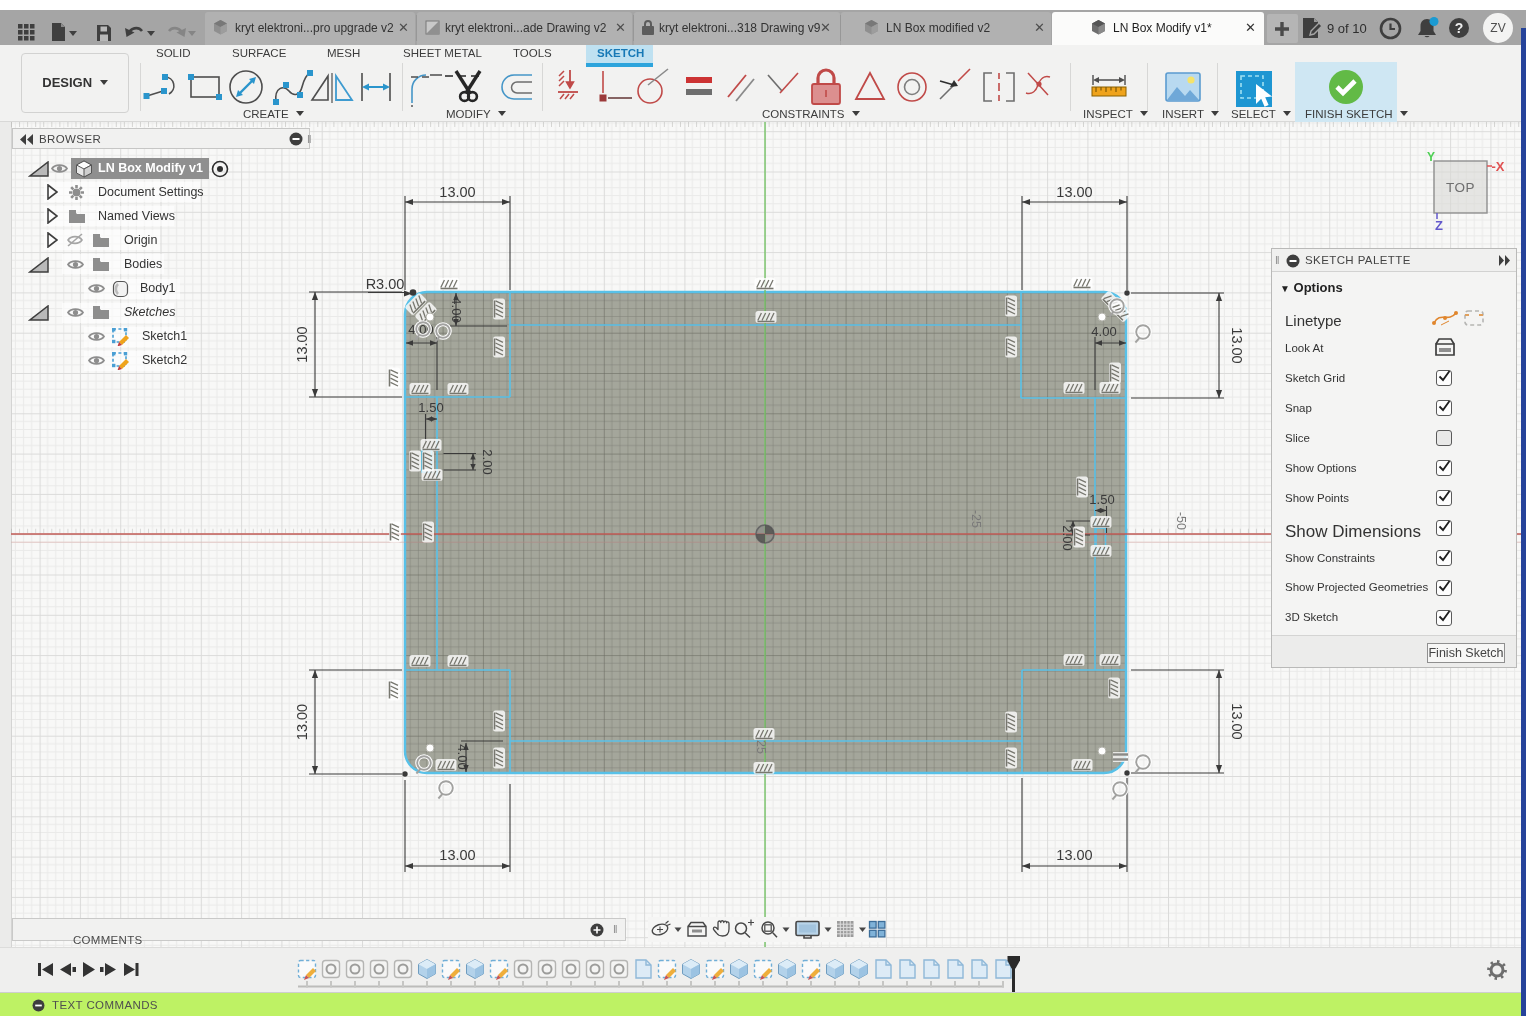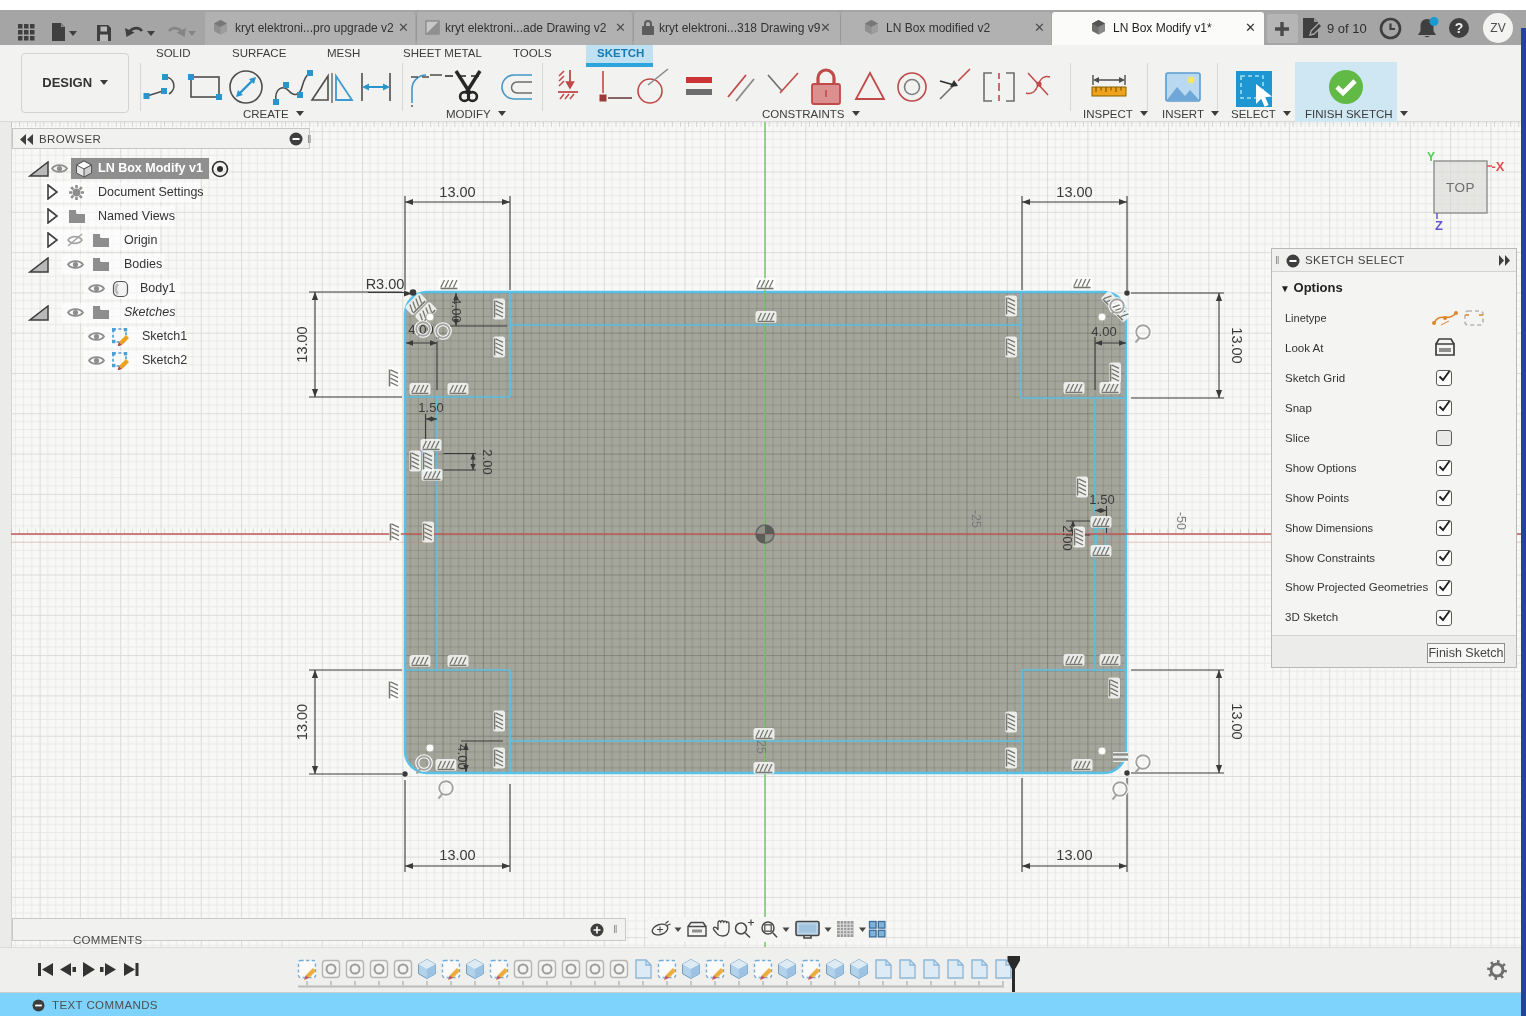--- a/index.html
+++ b/index.html
@@ -21,21 +21,21 @@
   .wslabel { position:absolute; top:2px; font-size:11.5px; color:#3c3c3c; }
   .grplabel { position:absolute; top:63px; font-size:11.5px; color:#3c3c3c; white-space:nowrap; }
   .caret { display:inline-block; width:0; height:0; border-left:4px solid transparent;
     border-right:4px solid transparent; border-top:5px solid #3c3c3c; margin-left:4px; vertical-align:2px;}
   .rdiv { position:absolute; top:18px; width:1px; height:48px; background:#d7d7d6; }
   
   #canvas { left:0; top:122px; width:1526px; height:871px; }
   
   #timeline { left:0; top:947px; width:1526px; height:45px; background:#efefee;
     border-top:1px solid #dcdcdb;}
-  #textcmd { left:0; top:992px; width:1526px; height:24px; background:#7dd3fc;
+  #textcmd { left:0; top:992px; width:1526px; height:24px; background:#bef264;
     border-top:1px solid #cecece; }
   #blueedge { left:1521px; top:28px; width:5px; height:988px; background:#26439a; }
   .ck { position:absolute; width:16px; height:16px; border:1.6px solid #5a5a5a;
     border-radius:3px; background:#fdfdfd; }
 </style>
 </head>
 <body>
 <div id="page">
   <div id="topwhite" class="abs"></div>
   <div id="titlebar" class="abs">
@@ -646,27 +646,27 @@
     <div class="abs" style="left:142px;top:203px;">Sketch2</div>
   </div>
 
   <div class="abs" style="left:1271px;top:248px;width:246px;height:420px;background:#f4f4f3;border:1px solid #b9b9b8;">
     <div class="abs" style="left:0;top:0;width:244px;height:23px;background:#f0f0ef;border-bottom:1px solid #d2d2d1;">
       <div class="abs" style="left:3px;top:5px;font-size:11px;color:#888;">‖</div>
       <svg class="abs" style="left:14px;top:5px" width="14" height="14" viewBox="0 0 14 14">
           <circle cx="7" cy="7" r="6.5" fill="#3e3e3e"></circle>
           <rect x="3.5" y="6" width="7" height="2" fill="#fff"></rect>
         </svg>
-      <div class="abs" style="left:33px;top:5px;font-size:11.5px;color:#444;letter-spacing:0.4px;">SKETCH SELECT</div>
+      <div class="abs" style="left:33px;top:5px;font-size:11.5px;color:#444;letter-spacing:0.4px;">SKETCH PALETTE</div>
       <svg class="abs" style="left:226px;top:6px" width="13" height="11" viewBox="0 0 13 11">
           <path d="M1 0 L6 5.5 L1 11 Z M7 0 L12 5.5 L7 11 Z" fill="#3e3e3e"></path>
         </svg>
     </div>
     <div class="abs" style="left:8px;top:31px;font-size:13px;font-weight:bold;color:#222;"><span style="font-size:10px;">▼</span> Options</div>
-    <div class="abs" style="left:13px;top:63px;font-size:11px;color:#333;">Linetype</div>
+    <div class="abs" style="left:13px;top:63px;font-size:15px;color:#333;">Linetype</div>
     <svg class="abs" style="left:160px;top:58px" width="26" height="22" viewBox="0 0 26 22">
         <path d="M2 16 C8 4 16 16 24 6" fill="none" stroke="#e0862d" stroke-width="1.6"></path>
         <circle cx="2" cy="16" r="2" fill="#e0862d"></circle>
         <circle cx="13" cy="11" r="2" fill="#e0862d"></circle>
         <circle cx="24" cy="6" r="2" fill="#e0862d"></circle>
         <path d="M9 18 l8 -4" stroke="#e0862d" stroke-width="1"></path>
       </svg>
     <svg class="abs" style="left:190px;top:58px" width="24" height="22" viewBox="0 0 24 22">
         <rect x="3" y="4" width="18" height="14" rx="3" fill="none" stroke="#b5b5b3" stroke-width="1.6" stroke-dasharray="4 3"></rect>
         <path d="M3 8 h4 M17 8 h4" stroke="#e0a05d" stroke-width="2"></path>
@@ -696,21 +696,21 @@
         <svg width="14" height="13" viewBox="0 0 14 13" style="position:absolute;left:0;top:-1px">
           <path d="M2.5 6.5 L6 10 L12.5 1" stroke="#1e1e1e" stroke-width="1.8" fill="none"></path>
         </svg>
       </div>
     <div class="abs" style="left:13px;top:243px;font-size:11.5px;color:#333;">Show Points</div>
     <div class="ck" style="left:164px;top:241px;">
         <svg width="14" height="13" viewBox="0 0 14 13" style="position:absolute;left:0;top:-1px">
           <path d="M2.5 6.5 L6 10 L12.5 1" stroke="#1e1e1e" stroke-width="1.8" fill="none"></path>
         </svg>
       </div>
-    <div class="abs" style="left:13px;top:273px;font-size:11px;color:#333;">Show Dimensions</div>
+    <div class="abs" style="left:13px;top:273px;font-size:17px;color:#333;">Show Dimensions</div>
     <div class="ck" style="left:164px;top:271px;">
         <svg width="14" height="13" viewBox="0 0 14 13" style="position:absolute;left:0;top:-1px">
           <path d="M2.5 6.5 L6 10 L12.5 1" stroke="#1e1e1e" stroke-width="1.8" fill="none"></path>
         </svg>
       </div>
     <div class="abs" style="left:13px;top:303px;font-size:11.5px;color:#333;">Show Constraints</div>
     <div class="ck" style="left:164px;top:301px;">
         <svg width="14" height="13" viewBox="0 0 14 13" style="position:absolute;left:0;top:-1px">
           <path d="M2.5 6.5 L6 10 L12.5 1" stroke="#1e1e1e" stroke-width="1.8" fill="none"></path>
         </svg>

